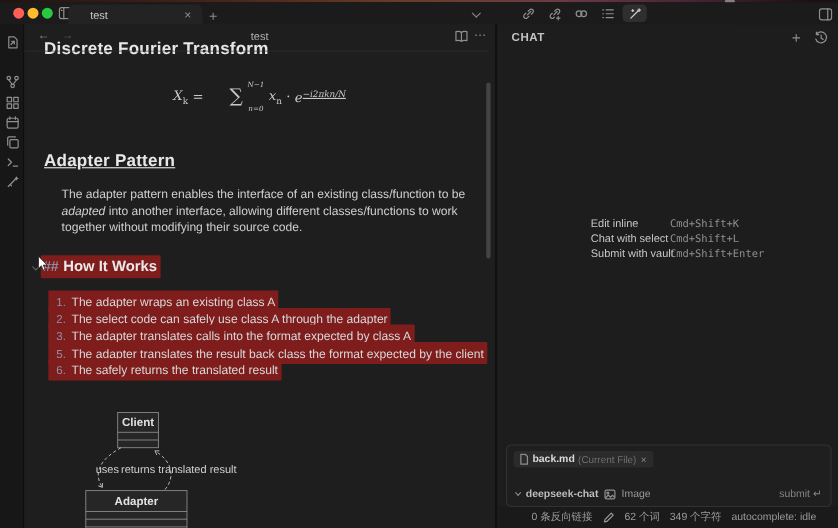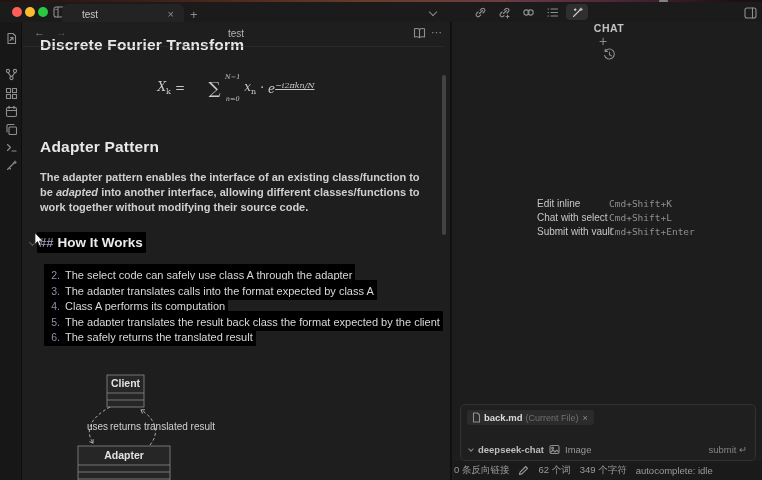--- a/index.html
+++ b/index.html
@@ -31,37 +31,37 @@
   #ribbon .icon-btn { position:absolute; left:4px; width:15px; height:15px; }
 
   
   #editor { left:22px; top:22px; width:428px; height:458px; background:#1e1e1e; overflow:hidden; }
   #view-header { left:0; top:0; width:428px; height:22px; display:flex; align-items:center; }
   #vh-title { position:absolute; left:0; width:428px; text-align:center; font-size:10px; color:#b3b3b3; }
   #header-rule { left:0; top:24px; width:422px; height:1px; background:#333338; opacity:.55; }
 
   .h1 { font-size:15.5px; font-weight:bold; color:#e8e8e8; letter-spacing:.2px; }
   #h-dft { left:18px; top:14px; }
-  #h-adapter { left:18px; top:116px; }
+  #h-adapter { left:18px; top:116px;text-decoration:underline; }
 
   
   #formula { left:18px; top:52px; width:392px; display:flex; justify-content:center; }
   .math { display:flex; align-items:center; gap:4px; color:#c9c9c9;
           font-family:"DejaVu Serif", serif; font-size:12px; }
   .math i { font-style:italic; }
   .math sub { font-size:8px; }
   .math sup { font-size:8px;text-decoration:underline; }
   .sum-col { display:flex; flex-direction:column; align-items:center; line-height:1; }
   .sum-lim { font-size:6.5px; font-style:italic;margin-left:36px; }
   .sum-sigma { font-size:17px; line-height:.9; }
 
-  #para { left:18px; top:148px; width:394px; font-size:11px; line-height:14.8px; color:#cfcfcf;font-weight:bold; }
-
-  
-  .sel { background:#000000; padding:1px 3px 2px 2px; border-radius:1px; }
+  #para { left:34px; top:148px; width:394px; font-size:11px; line-height:14.8px; color:#cfcfcf; }
+
+  
+  .sel { background:#7f1d1d; padding:1px 3px 2px 2px; border-radius:1px; }
   #h2-row { left:8px; top:210px; display:flex; align-items:center; }
   .fold-chevron { width:5px; height:5px; border-right:1.2px solid #5d5d5d; border-bottom:1.2px solid #5d5d5d;
                   transform:rotate(45deg); margin-right:2px; }
   .md-token { color:#8f8ca8; font-weight:bold; font-size:13px; margin-right:4px; }
   .h2-text { font-size:13.5px; font-weight:bold; color:#eaeaea; }
   #cursor { left:12px; top:211px; z-index:5; }
 
   #olist { left:22px; top:243px; }
   .li { height:15px; margin-bottom:0.5px; white-space:nowrap; }
   .li .num { color:#8f8fa8; font-size:10.5px; display:inline-block; width:14px; text-align:right; margin-right:5px; }
@@ -72,41 +72,41 @@
   .dbox { fill:#262626; stroke:#8c8c8c; stroke-width:.8; }
   .dline { stroke:#8c8c8c; stroke-width:.8; }
   .dtitle { fill:#e2e2e2; font-weight:bold; font-size:10.5px; font-family:"Liberation Sans",sans-serif; }
   .dlabel { fill:#d0d0d0; font-size:10px; font-family:"Liberation Sans",sans-serif; }
   .dedge { stroke:#b5b5b5; stroke-width:.9; fill:none; stroke-dasharray:3 2.2; }
 
   #scrollbar { left:420px; top:53px; width:4px; height:160px; background:#4a4a4a; border-radius:2px; opacity:.85; }
 
   
   #chat { left:450px; top:22px; width:312px; height:458px; background:#1d1d1d; border-left:2px solid #101010; }
-  #chat-header { left:0; top:0; width:310px; height:24px; display:flex; align-items:center; padding:0 9px 0 13px;flex-direction:column; }
+  #chat-header { left:0; top:0; width:310px; height:24px; display:flex; align-items:center; padding:0 9px 0 13px; }
   #chat-title { font-size:10.5px; font-weight:bold; letter-spacing:.5px; color:#c4c4c4; flex:1; }
 
   #shortcuts { left:85px; top:176px; display:grid; grid-template-columns:70px auto; row-gap:3px; column-gap:2px; }
   .sc-label { font-size:10px; color:#c6c6c6; white-space:nowrap; }
   .sc-keys { font-size:9.5px; color:#8f8f8f; font-family:"DejaVu Sans Mono", monospace; white-space:nowrap; }
 
   #chat-input { left:8px; top:382px; width:296px; height:57px; background:#1f1f1f;
                 border:1px solid #323232; border-radius:5px; }
   #file-chip { position:absolute; left:6px; top:5px; display:flex; align-items:center; gap:3px;
                background:#2b2b2b; border-radius:3px; padding:2px 6px 2px 5px; }
   #file-chip .fname { font-size:9.5px; font-weight:bold; color:#dcdcdc; }
   #file-chip .fnote { font-size:9px; color:#6f6f6f; }
   #file-chip .fclose { font-size:9px; color:#8a8a8a; margin-left:1px; }
   #model-row { position:absolute; left:8px; right:8px; bottom:5px; display:flex; align-items:center; gap:5px; }
   #model-name { font-size:9.5px; font-weight:bold; color:#bdbdbd; }
   #image-label { font-size:9.5px; color:#9a9a9a; }
   #submit-hint { margin-left:auto; font-size:9.5px; color:#858585; }
 
   #statusbar { left:2px; right:0; bottom:0; height:19px; display:flex; align-items:center;
-               gap:9px; padding-right:20px; background:#1a1a1a; }
+               justify-content:flex-end; gap:9px; padding-right:20px; background:#1a1a1a; }
   .status-item { font-size:9.5px; color:#9b9b9b; white-space:nowrap; }
 </style>
 </head>
 <body>
 
 <div id="app">
 
   <div id="hairline" class="abs"></div>
   <div id="corner-light" class="abs"></div>
 
@@ -268,23 +268,23 @@
     </svg>
 
     <div id="h2-row" class="abs">
       <span class="fold-chevron"></span>
       <span class="sel">
         <span class="md-token">##</span><span class="h2-text">How It Works</span>
       </span>
     </div>
 
     <div id="olist" class="abs">
+      <div class="li"><span class="sel"><span class="num">1.</span><span class="txt">The adapter wraps an existing class A</span></span></div>
       <div class="li"><span class="sel"><span class="num">2.</span><span class="txt">The select code can safely use class A through the adapter</span></span></div>
       <div class="li"><span class="sel"><span class="num">3.</span><span class="txt">The adapter translates calls into the format expected by class A</span></span></div>
-      <div class="li"><span class="sel"><span class="num">4.</span><span class="txt">Class A performs its computation</span></span></div>
       <div class="li"><span class="sel"><span class="num">5.</span><span class="txt">The adapter translates the result back class the format expected by the client</span></span></div>
       <div class="li"><span class="sel"><span class="num">6.</span><span class="txt">The safely returns the translated result</span></span></div>
     </div>
 
     <svg id="diagram" class="abs" width="390" height="107" viewBox="0 0 390 107">
       <defs>
         <marker id="arrow" markerWidth="7" markerHeight="7" refX="5" refY="3.5" orient="auto">
           <polyline points="1.5,1 5,3.5 1.5,6" fill="none" stroke="#b5b5b5" stroke-width="1"></polyline>
         </marker>
       </defs>

